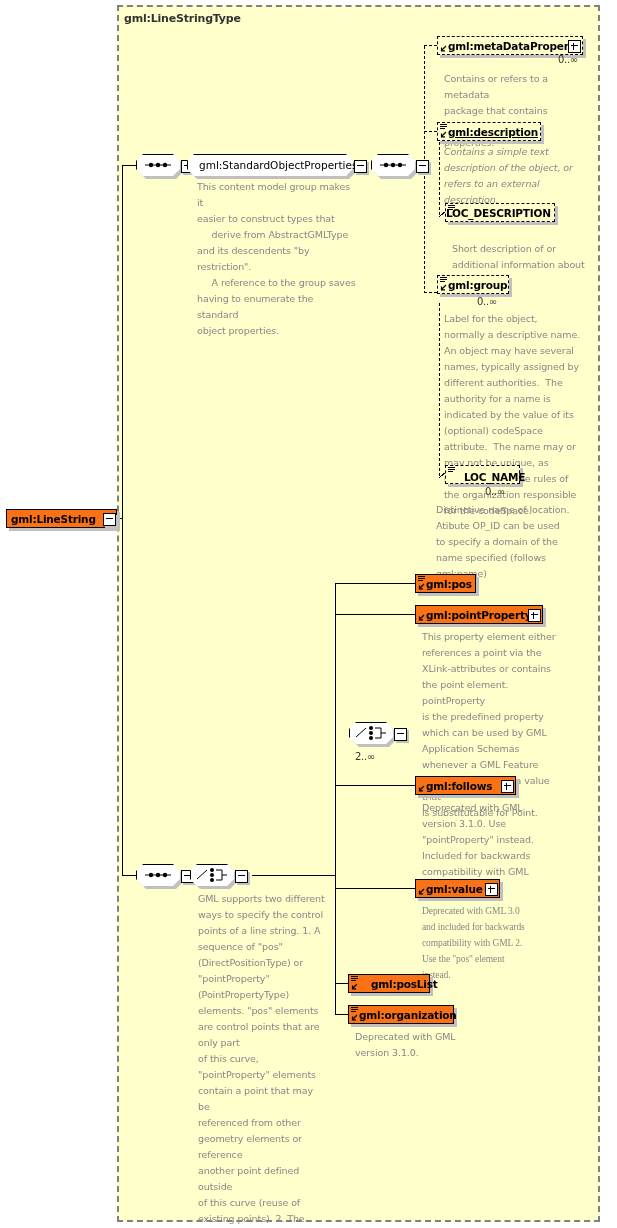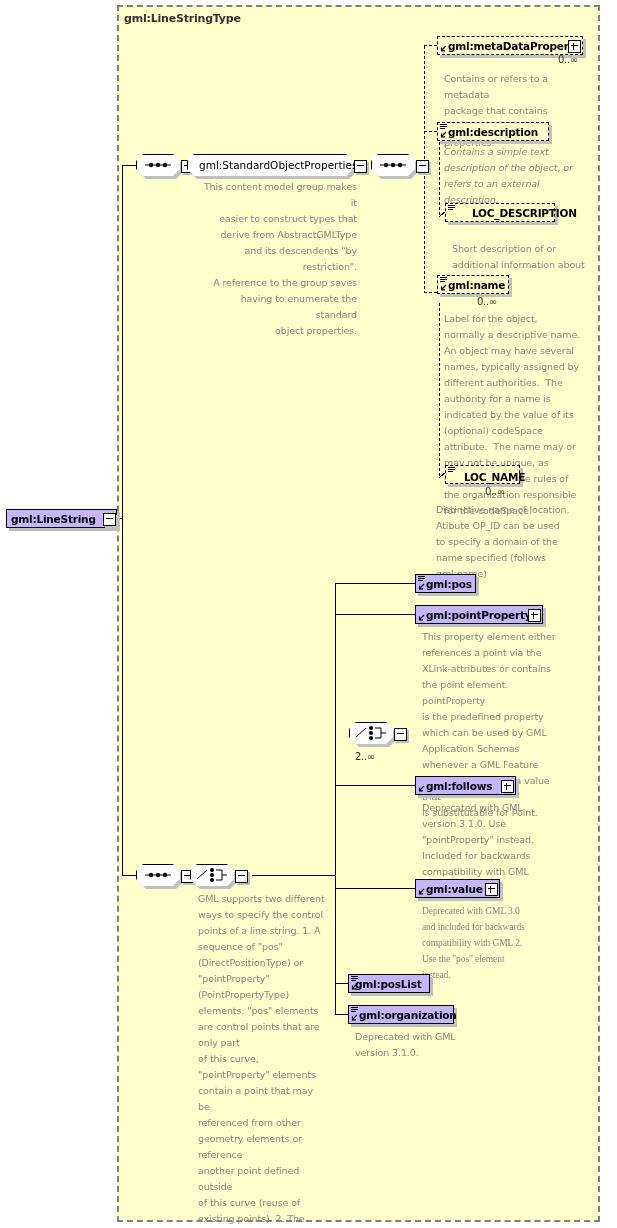--- a/index.html
+++ b/index.html
@@ -14,21 +14,21 @@
     position:absolute;left:117px;top:5px;width:483px;height:1217px;
     background:#ffffcc;border:2px dashed #808080;box-sizing:border-box;
   }
   .type-title{
     position:absolute;left:124px;top:12px;
     font-size:11px;font-weight:bold;color:#333333;
     letter-spacing:-0.2px;white-space:nowrap;
   }
   .box{
     position:absolute;box-sizing:border-box;
-    background:#c4b5fd;border:1px solid #000000;
+    background:#f97316;border:1px solid #000000;
     box-shadow:3px 3px 0 0 #c0c0c0;
     display:flex;align-items:center;
     padding:0 4px 0 4px;
     height:19px;white-space:nowrap;
   }
   .box.dashed{border:1px dashed #000000;background:#ffffcc;}
   .box .lbl{
     font-size:10.5px;font-weight:bold;color:#000000;
     line-height:12px;letter-spacing:-0.2px;
   }
@@ -159,21 +159,21 @@
     </svg>
   </div>
   <div class="minus-box" style="left:181px;top:160px;"></div>
 
   <div class="conn" style="left:187px;top:154px;width:166px;height:22px;">
     <div class="octshadow" style="width:166px;clip-path:polygon(7px 0,159px 0,166px 7px,166px 15px,159px 22px,7px 22px,0 15px,0 7px);"></div>
     <div class="oct" style="width:166px;clip-path:polygon(7px 0,159px 0,166px 7px,166px 15px,159px 22px,7px 22px,0 15px,0 7px);"></div>
     <span class="lbl" style="position:absolute;left:12px;top:5px;font-weight:normal;font-size:10.5px;">gml:StandardObjectProperties</span>
   </div>
   <div class="minus-box" style="left:354px;top:160px;"></div>
-  <div class="doc" style="left:197px;top:179px;width:160px;text-align:right;">This content model group makes it
+  <div class="doc" style="left:197px;top:179px;width:160px;">This content model group makes it
 easier to construct types that
      derive from AbstractGMLType
 and its descendents "by restriction".
      A reference to the group saves
 having to enumerate the standard
 object properties.</div>
 
   <div class="conn" style="left:371px;top:154px;">
     <div class="octshadow"></div>
     <div class="oct"></div>
@@ -193,39 +193,39 @@
         </svg>
     </span>
     <span class="lbl">gml:metaDataProperty</span>
   </div>
   <div class="plus-box" style="left:568px;top:40px;"></div>
   <div class="occ" style="left:558px;top:54px;">0..∞</div>
   <div class="doc" style="left:444px;top:71px;width:145px;">Contains or refers to a metadata
 package that contains metadata
 properties.</div>
 
-  <div class="box dashed" style="left:437px;top:122px;width:112px;padding-left:10px;">
+  <div class="box dashed" style="left:437px;top:122px;width:104px;padding-left:10px;text-decoration:underline;">
     <span class="doc-glyph">
         <i></i>
         <i></i>
         <i></i>
       </span>
     <span class="ref-arrow">
       <svg width="7" height="7">
           <path d="M6,1 L1.5,5.5 M1.5,2.5 L1.5,5.8 L5,5.8" stroke="#000" stroke-width="1.2" fill="none"></path>
         </svg>
     </span>
     <span class="lbl">gml:description</span>
   </div>
   <div class="doc" style="left:444px;top:144px;width:145px;font-style:italic;">Contains a simple text
 description of the object, or
 refers to an external
 description.</div>
 
-  <div class="box dashed" style="left:445px;top:203px;width:110px;padding-left:26px;">
+  <div class="box dashed" style="left:445px;top:203px;width:110px;padding-left:0;">
     <span class="doc-glyph">
         <i></i>
         <i></i>
         <i></i>
       </span>
     <span class="lbl">LOC_DESCRIPTION</span>
   </div>
   <div class="doc" style="left:452px;top:241px;width:145px;">Short description of or
 additional information about
 location</div>
@@ -234,21 +234,21 @@
     <span class="doc-glyph">
         <i></i>
         <i></i>
         <i></i>
       </span>
     <span class="ref-arrow">
       <svg width="7" height="7">
           <path d="M6,1 L1.5,5.5 M1.5,2.5 L1.5,5.8 L5,5.8" stroke="#000" stroke-width="1.2" fill="none"></path>
         </svg>
     </span>
-    <span class="lbl">gml:name</span>
+    <span class="lbl">gml:group</span>
   </div>
   <div class="occ" style="left:477px;top:296px;">0..∞</div>
   <div class="doc" style="left:444px;top:311px;width:150px;">Label for the object,
 normally a descriptive name.
 An object may have several
 names, typically assigned by
 different authorities.  The
 authority for a name is
 indicated by the value of its
 (optional) codeSpace
@@ -407,21 +407,21 @@
     </span>
     <span class="lbl">gml:value</span>
   </div>
   <div class="plus-box" style="left:485px;top:883px;"></div>
   <div class="doc" style="left:422px;top:903px;width:140px;font-family:Liberation Serif, serif;">Deprecated with GML 3.0
 and included for backwards
 compatibility with GML 2.
 Use the "pos" element
 instead.</div>
 
-  <div class="box" style="left:348px;top:974px;width:82px;padding-left:6px;">
+  <div class="box" style="left:348px;top:974px;width:82px;padding-left:22px;">
     <span class="doc-glyph">
         <i></i>
         <i></i>
         <i></i>
       </span>
     <span class="ref-arrow">
       <svg width="7" height="7">
           <path d="M6,1 L1.5,5.5 M1.5,2.5 L1.5,5.8 L5,5.8" stroke="#000" stroke-width="1.2" fill="none"></path>
         </svg>
     </span>

